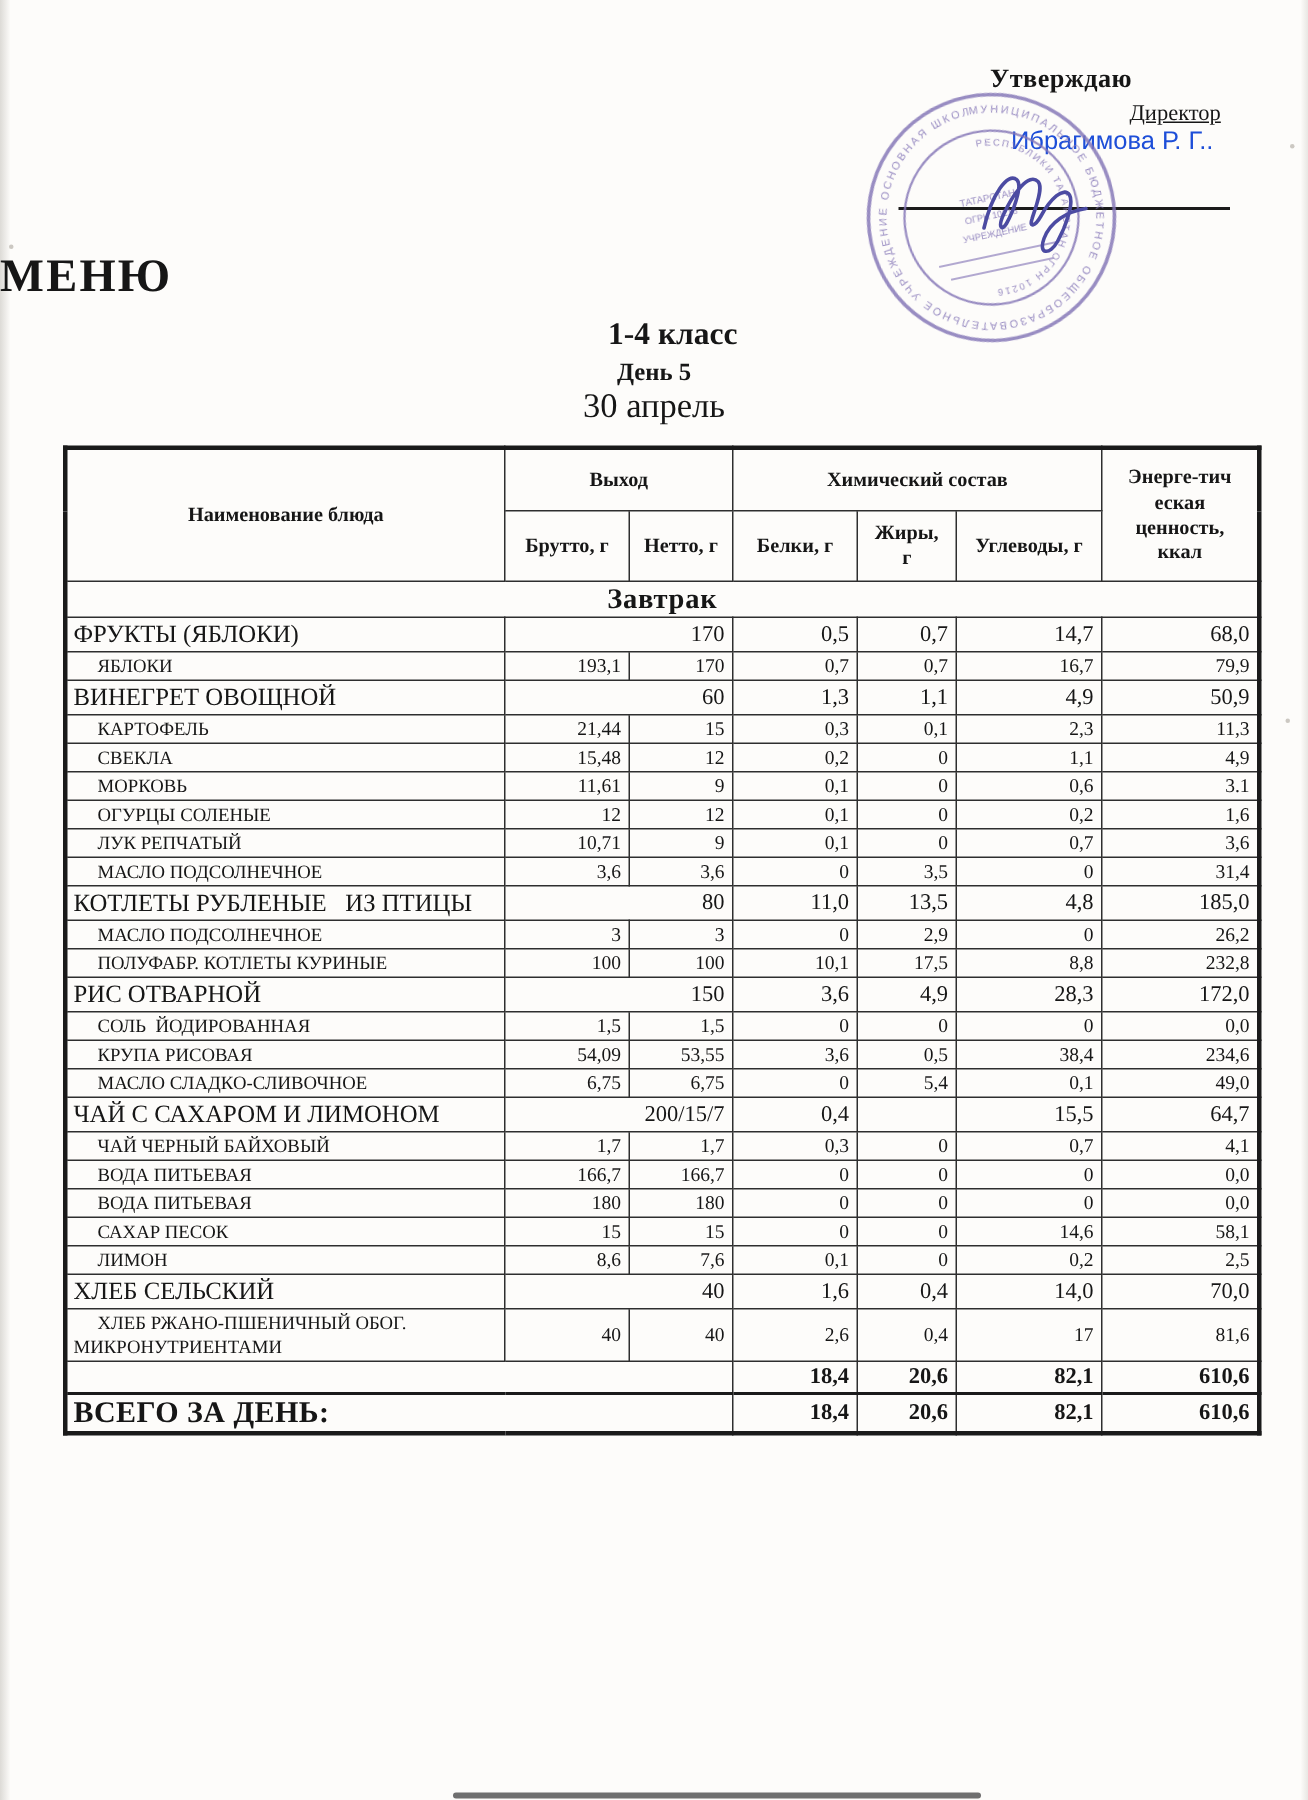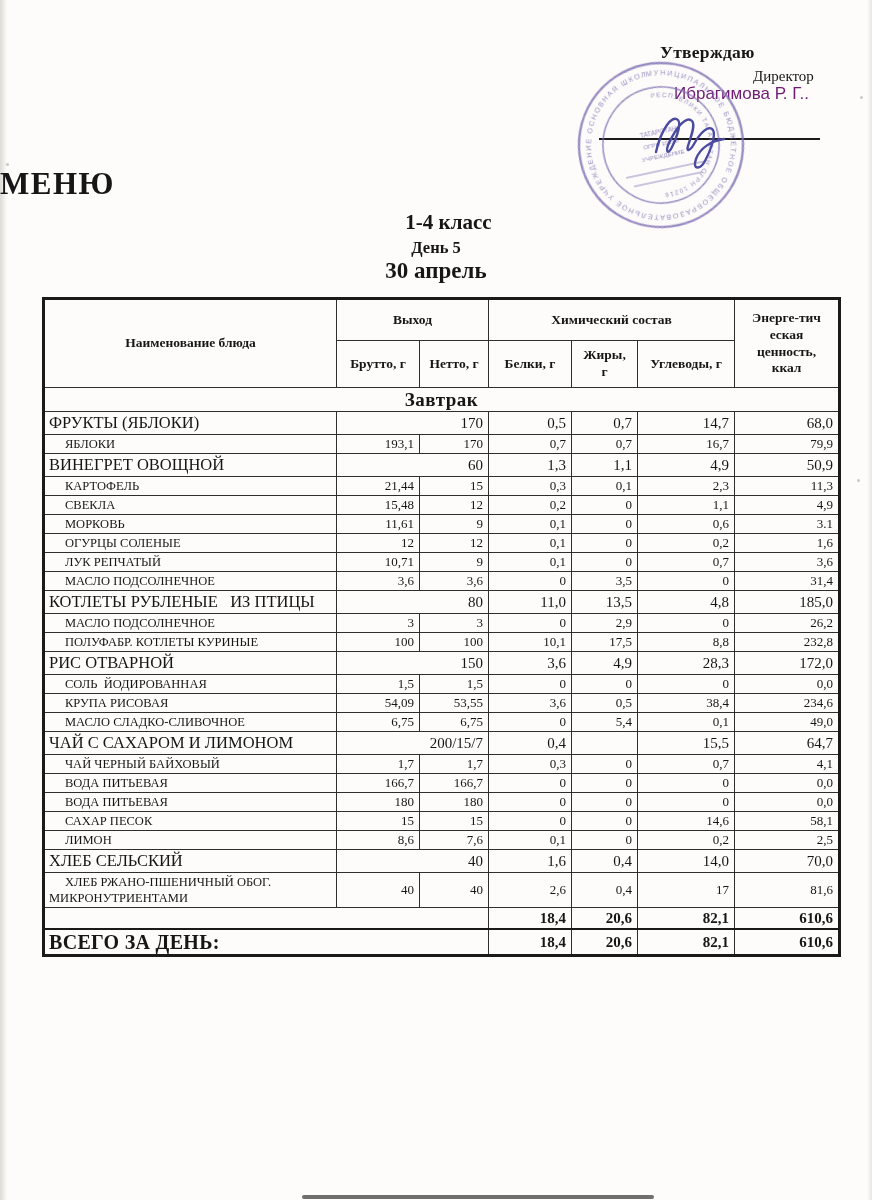--- a/index.html
+++ b/index.html
@@ -15,34 +15,34 @@
   }
   .sheet::after{ 
     content:""; position:absolute; right:0; top:0; bottom:0; width:5px;
     background:linear-gradient(270deg, rgba(170,166,158,.25), rgba(255,255,255,0));
     pointer-events:none;
   }
   .speck{position:absolute; background:#b7b2a9; border-radius:50%; width:3px; height:3px; opacity:.7;}
 
   
   .approve-label{position:absolute; top:42px; left:660px; font-weight:bold; font-size:17.5px; letter-spacing:.3px;}
-  .director-label{position:absolute; top:68px; left:753px; font-size:15px;}
+  .director-label{position:absolute; top:68px; left:753px; font-size:15px;text-decoration:underline;}
   .director-name{position:absolute; top:84px; left:674px; font-size:17px;
-    font-family:"Liberation Sans", sans-serif; color:#701a75;}
+    font-family:"Liberation Sans", sans-serif; color:#1d4ed8;}
   .sig-line{position:absolute; top:138px; left:599px; width:221px; height:2px; background:#1b1b1b;}
   .stamp{position:absolute; top:58px; left:574px; width:174px; height:174px;
     transform:rotate(-12deg); opacity:.82; color:#8374b6;}
   .stamp text{fill:#8374b6; font-family:"Liberation Sans", sans-serif;}
   .signature{position:absolute; top:102px; left:648px; width:100px; height:74px;}
 
   
   .title-main {position:absolute; top:166px; left:0; right:0; text-align:left; font-weight:bold; font-size:31px; letter-spacing:1.5px;}
   .title-grade{position:absolute; top:210px; left:0; right:0; text-align:center; font-weight:bold; font-size:21px;padding-left:25px;}
   .title-day  {position:absolute; top:238px; left:0; right:0; text-align:center; font-weight:bold; font-size:16.5px;}
-  .title-date {position:absolute; top:258px; left:0; right:0; text-align:center; font-weight:bold; font-size:23px;}
+  .title-date {position:absolute; top:258px; left:0; right:0; text-align:center; font-weight:normal; font-size:23px;}
 
   
   .table-wrap{position:absolute; top:297px; left:42px;}
   table.menu{border-collapse:collapse; table-layout:fixed; width:796px; border:3px solid #1a1a1a;}
   table.menu td{border:1.5px solid #2e2e2e; padding:0 5px; overflow:hidden; vertical-align:middle;}
   tr.h1 td, tr.h2 td{font-weight:bold; font-size:13.5px; text-align:center; line-height:1.25; padding:0 8px; white-space:normal;}
   tr.h1 td{height:40px;}
   tr.h2 td{height:46px;}
   tr.section-row td{height:23px; font-weight:bold; font-size:19px; text-align:center; letter-spacing:.5px;}
   tr.dish td{height:22px;}

